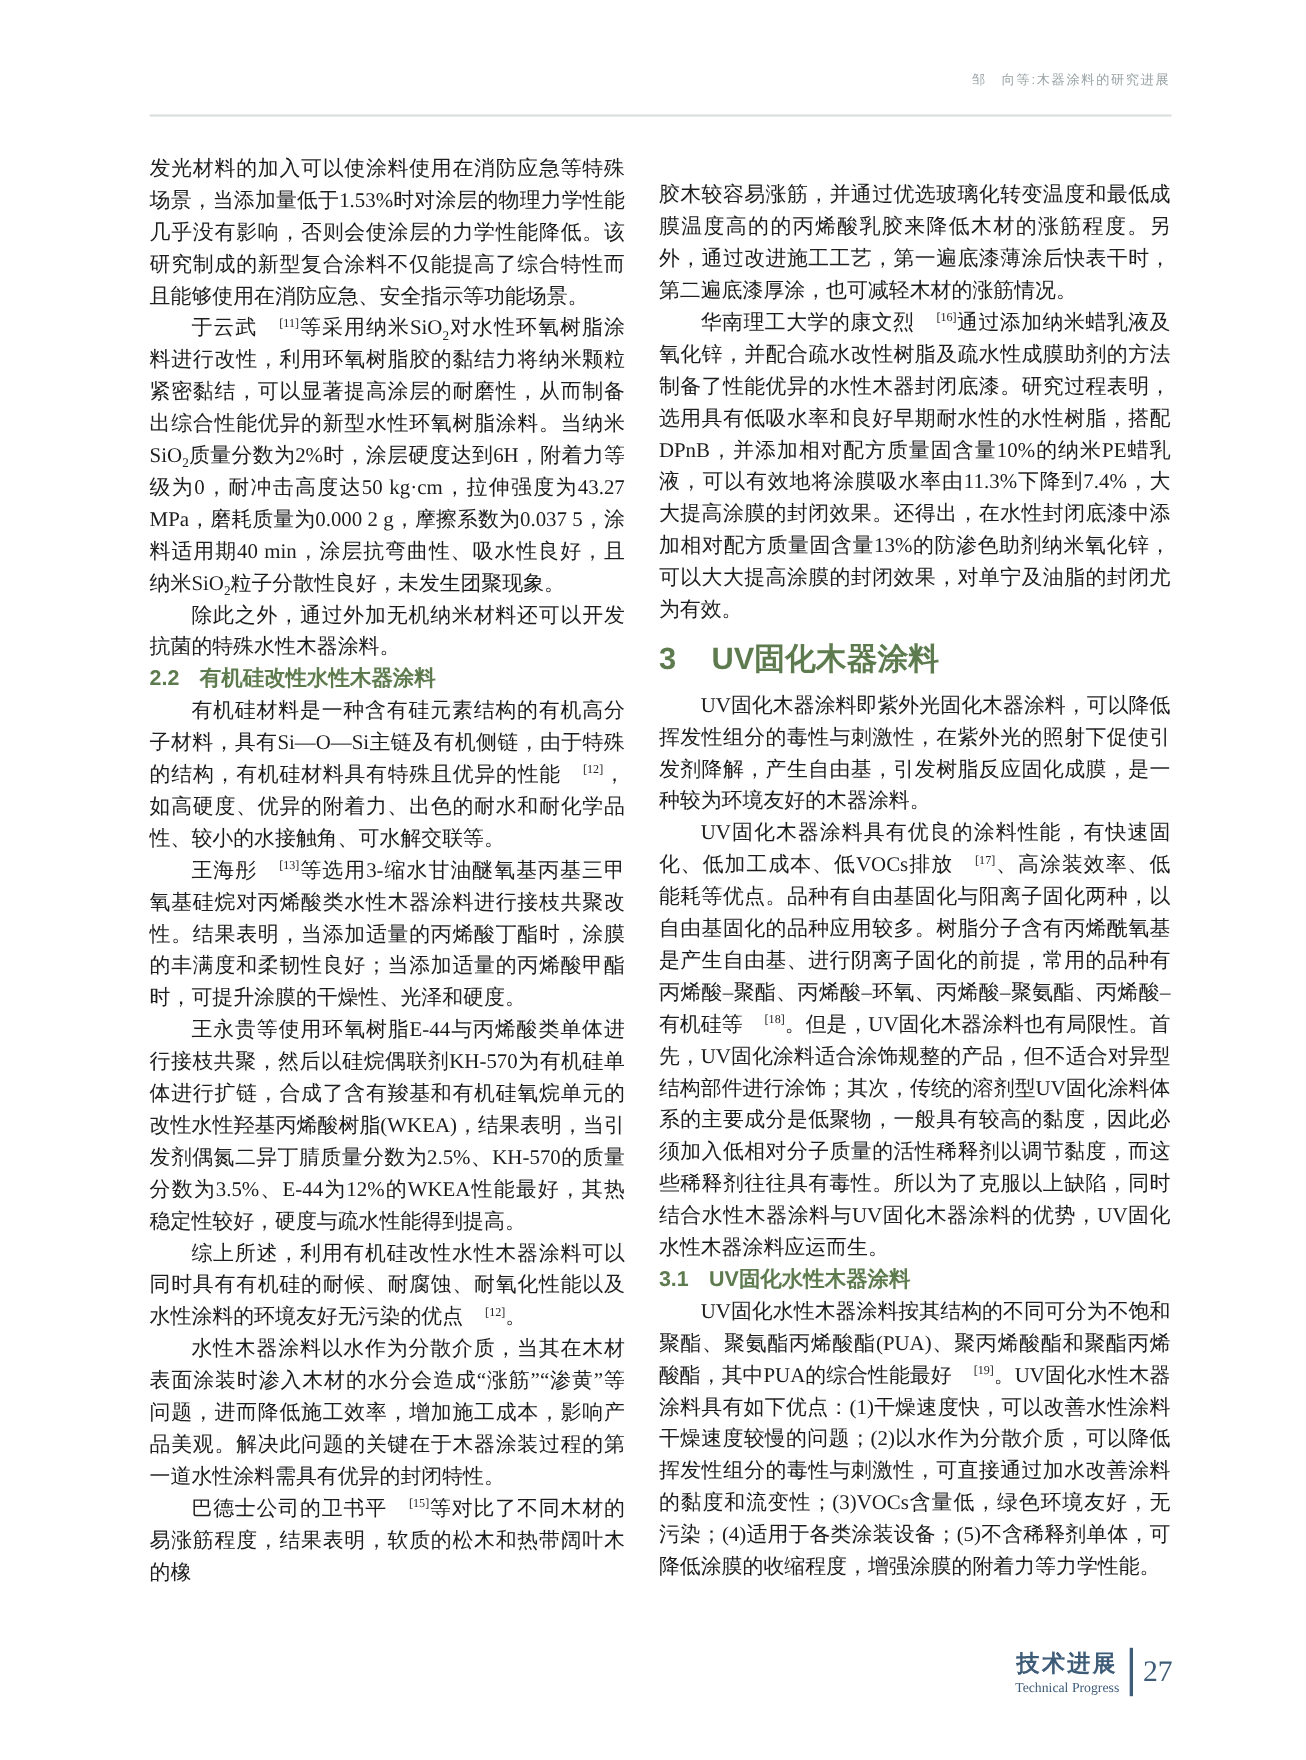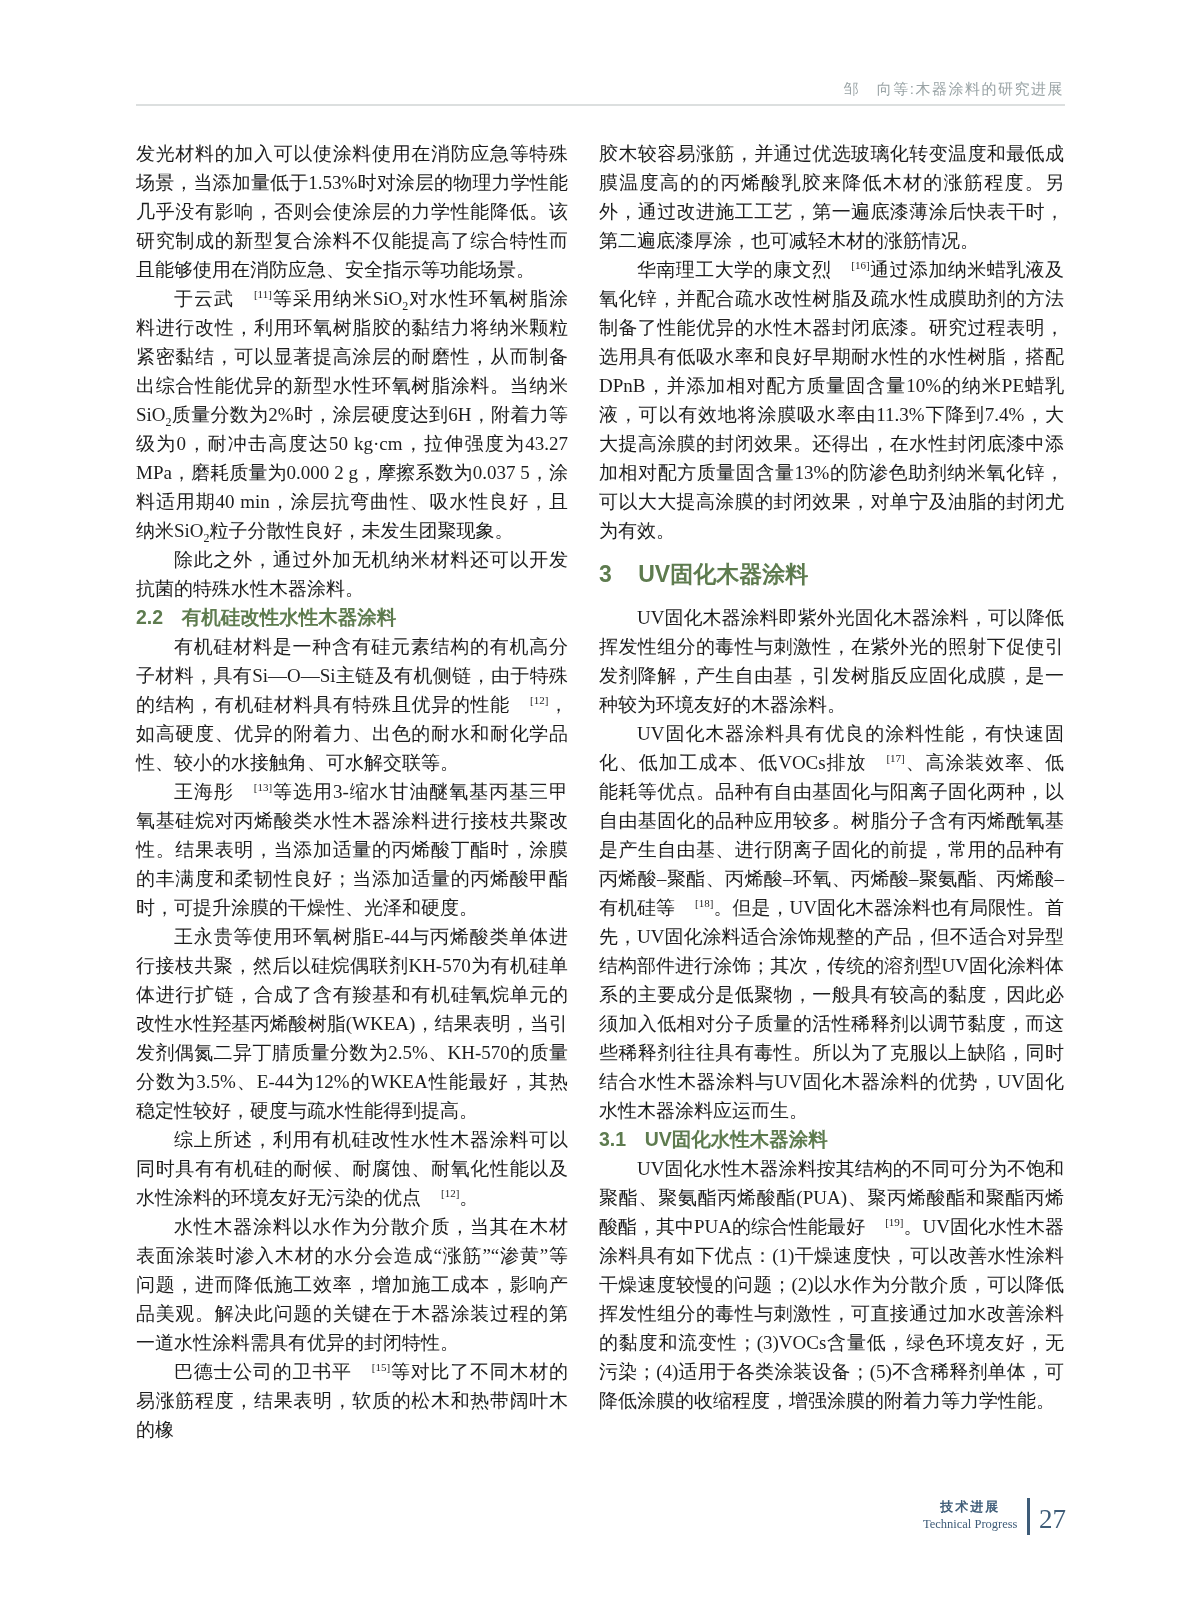--- a/index.html
+++ b/index.html
@@ -3,61 +3,61 @@
 <meta charset="utf-8">
 <style>
   html,body { margin:0; padding:0; background:#ffffff; }
   .page {
     position:relative; width:1187px; height:1600px; background:#fff;
     font-family:"Liberation Serif","DejaVu Serif",serif;
     color:var(--body,#1d1d1d); overflow:hidden;
   }
   
   .running-head {
-    position:absolute; top:80px; right:123px;
-    font-size:15px; letter-spacing:1.5px;
+    position:absolute; top:64px; right:123px;
+    font-size:12px; letter-spacing:1.5px;
     color:var(--hdrgray,#99a3a5);
     font-family:"Liberation Sans","DejaVu Sans",sans-serif;
   }
   .head-rule {
     position:absolute; top:104px; left:136px; width:929px; height:2px;
     background:var(--rule,#dcdfdf);
   }
   
   .col {
     position:absolute; top:139px;
     font-size:19px; line-height:29px; text-align:justify;
   }
   .col-left  { left:136px; width:432px; }
-  .col-right { left:599px; width:465px; }
+  .col-right { left:599px; width:465px;margin-top:24px; }
   p.para { margin:0; text-indent:2em; }
   p.para.no-indent { text-indent:0; }
   sup { font-size:11px; line-height:0;padding-left:20px; }
   sub { font-size:12px; line-height:0; }
   h3.sub-head {
     margin:0; font-size:19.5px; line-height:29px; text-align:left; text-indent:0;
     color:var(--green,#5e7b4f); font-weight:bold;
     font-family:"Liberation Sans","DejaVu Sans",sans-serif;
   }
   h3.sub-head .h-num { margin-right:0.95em; }
   h2.main-head {
-    margin:14px 0 13px 0; font-size:23px; line-height:31px; text-align:left; text-indent:0;
+    margin:14px 0 13px 0; font-size:28px; line-height:31px; text-align:left; text-indent:0;
     color:var(--green,#5e7b4f); font-weight:bold;
     font-family:"Liberation Sans","DejaVu Sans",sans-serif;
   }
   h2.main-head .h-num { margin-right:1.15em; }
   
   .footer {
     position:absolute; top:1498px; right:121px;
     display:flex; align-items:stretch;
     color:var(--navy,#3e5c78);
   }
   .footer-text { text-align:center; padding-right:9px; }
   .footer-cn {
-    font-size:13px; font-weight:bold; letter-spacing:2px;
+    font-size:21px; font-weight:bold; letter-spacing:2px;
     font-family:Liberation Sans, sans-serif;
   }
   .footer-en {
     font-size:12.5px; margin-top:1px;
     font-family:"Liberation Serif","DejaVu Serif",serif;
     text-align:right;
   }
   .footer-bar { width:3.5px; background:var(--navy,#3e5c78); }
   .footer-page {
     font-size:27px; padding:6px 0 0 9px;

